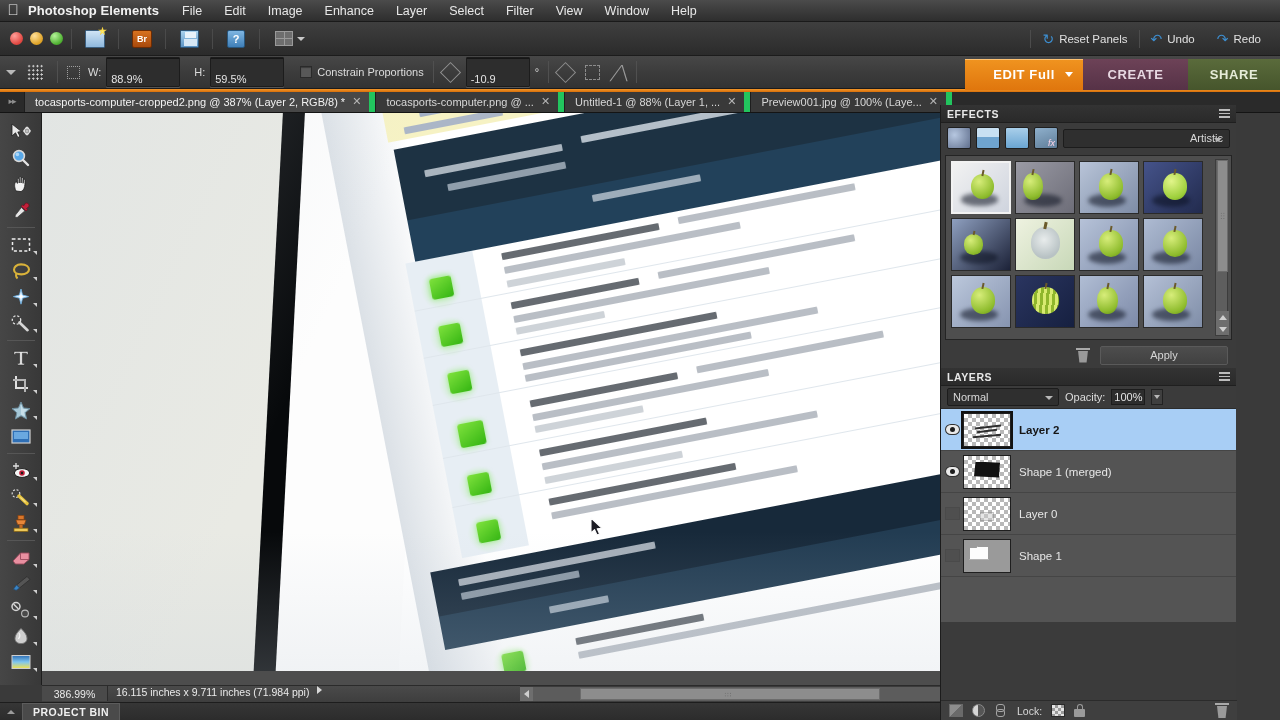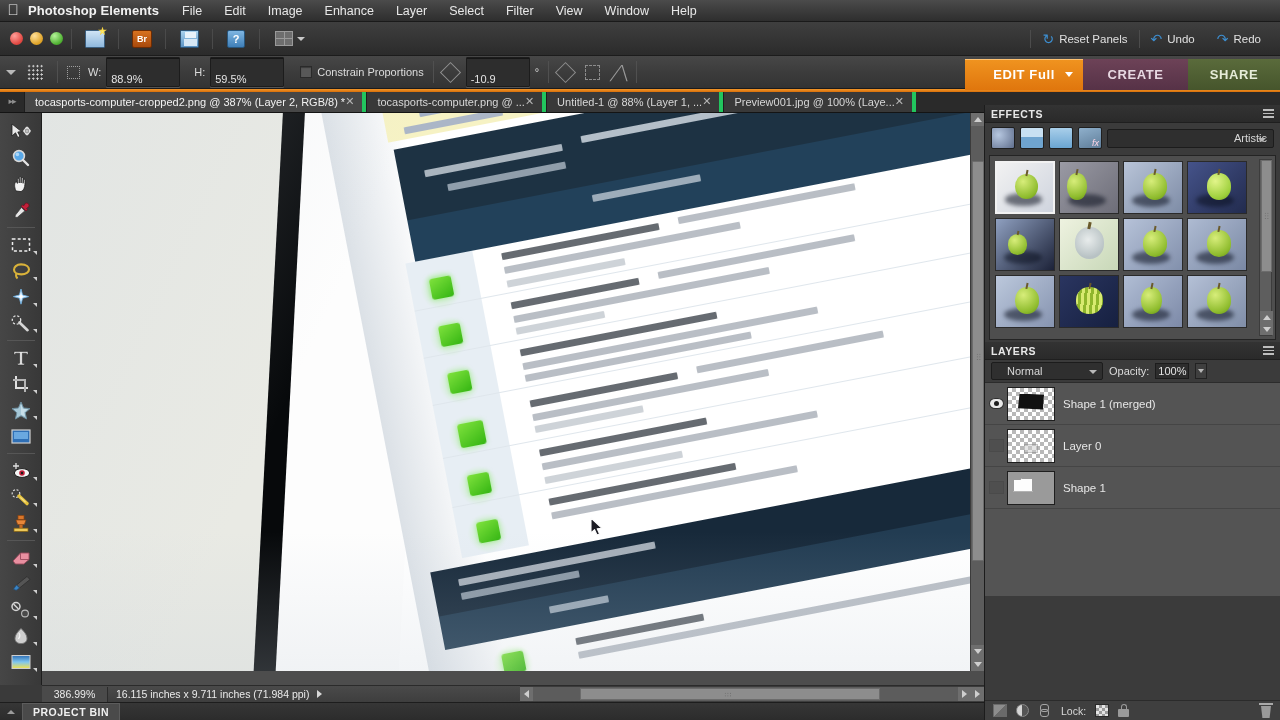--- a/index.html
+++ b/index.html
@@ -104,22 +104,22 @@
   .mtab.share{background:linear-gradient(180deg,#5a6b3b,#46552c);color:#e6ecd8;min-width:92px;}
   .mtab .tcaret{width:0;height:0;border-left:4px solid transparent;border-right:4px solid transparent;
      border-top:5px solid #fff; position:absolute; right:10px; top:13px;}
   .orangerule{position:absolute;left:0;top:89px;width:1280px;height:3px;
      background:linear-gradient(180deg,#f2962a,#d9700a);z-index:5;}
 
   
   .doctabs{position:absolute;left:0;top:90px;width:1280px;height:23px;
      background:#2a2a2a;border-bottom:1px solid #141414;display:flex;align-items:flex-end;}
   .tabgrip{width:24px;height:23px;display:flex;align-items:center;justify-content:center;color:#8f8f8f;font-size:9px;letter-spacing:-1px;}
-  .dtab{height:22px;display:flex;align-items:center;padding:0 8px 0 10px;
-     background:#393939;border-left:1px solid #1e1e1e;border-right:4px solid #22c55e;
+  .dtab{height:22px;display:flex;align-items:center;gap:7px;padding:0 8px 0 10px;
+     background:#393939;border-left:1px solid #1e1e1e;border-right:6px solid #22c55e;
      border-top:1px solid #4a4a4a;color:#d7d7d7;font-size:11px;white-space:nowrap;cursor:default;}
   .dtab.active{background:#474747;color:#f2f2f2;}
   .dtab .x{color:#b5b5b5;font-size:11px;}
 
   
   .toolbox{position:absolute;left:0;top:113px;width:42px;height:572px;
      background:linear-gradient(90deg,#464646,#3e3e3e 60%,#383838);
      border-right:1px solid #1d1d1d;padding-top:6px;}
   .tool{width:42px;height:26px;display:flex;align-items:center;justify-content:center;position:relative;cursor:default;}
   .tool svg{display:block;}
@@ -172,21 +172,21 @@
   .vthumb{position:absolute;left:1px;top:48px;width:12px;height:400px;background:#8d8d8d;border:1px solid #6c6c6c;border-radius:1px;}
   .vthumb:after{content:"";position:absolute;left:3px;top:48%;width:6px;height:7px;
      background-image:radial-gradient(circle,#6a6a6a 0.7px,transparent 0.8px);background-size:2.6px 2.6px;}
   .vsb-btn{position:absolute;left:0;width:14px;height:13px;display:flex;align-items:center;justify-content:center;background:#6e6e6e;}
   .sarrow{width:0;height:0;border-left:4px solid transparent;border-right:4px solid transparent;}
   .sarrow.up{border-bottom:5px solid #cfcfcf;}
   .sarrow.dn{border-top:5px solid #cfcfcf;}
 
   .statusbar{position:absolute;left:42px;top:685px;width:942px;height:17px;
      background:linear-gradient(180deg,#4a4a4a,#3e3e3e);border-top:1px solid #2b2b2b;
-     display:flex;align-items:center;}
+     display:flex;align-items:flex-start;}
   .sb-zoom{width:66px;height:15px;background:#4a4a4a;border-right:1px solid #2c2c2c;
      color:#eaeaea;font-size:10.5px;display:flex;align-items:center;justify-content:center;}
   .sb-dims{color:#eaeaea;font-size:10.5px;padding:0 8px;}
   .sb-tri{width:0;height:0;border-top:4px solid transparent;border-bottom:4px solid transparent;border-left:5px solid #d8d8d8;}
   .hscroll{position:absolute;left:520px;top:686px;width:464px;height:15px;background:#5c5c5c;border-top:1px solid #3b3b3b;}
   .hthumb{position:absolute;left:60px;top:1px;width:300px;height:12px;background:#8d8d8d;border:1px solid #6c6c6c;}
   .hthumb:after{content:"";position:absolute;left:48%;top:3px;width:8px;height:6px;
      background-image:radial-gradient(circle,#6a6a6a 0.7px,transparent 0.8px);background-size:2.6px 2.6px;}
   .hsb-btn{position:absolute;top:0;width:13px;height:14px;display:flex;align-items:center;justify-content:center;background:#6e6e6e;}
   .sarrow.lf{border-top:4px solid transparent;border-bottom:4px solid transparent;border-right:5px solid #cfcfcf;border-left:none;}
@@ -195,21 +195,21 @@
   
   .projectbin{position:absolute;left:0;top:702px;width:984px;height:18px;
      background:linear-gradient(180deg,#363636,#2c2c2c);border-top:1px solid #1d1d1d;display:flex;align-items:center;}
   .pb-grip{width:22px;height:18px;display:flex;flex-direction:column;align-items:center;justify-content:center;gap:1px;}
   .pb-grip .g1{width:0;height:0;border-left:4px solid transparent;border-right:4px solid transparent;border-bottom:4px solid #9b9b9b;}
   .pb-tab{height:17px;background:#4a4a4a;border:1px solid #5c5c5c;border-bottom:none;
      color:#f0f0f0;font-size:10.5px;font-weight:bold;letter-spacing:.5px;
      display:flex;align-items:center;padding:0 10px;}
 
   
-  .rightpanel{position:absolute;left:984px;top:105px;width:296px;height:615px;
+  .rightpanel{position:absolute;left:940px;top:105px;width:296px;height:615px;
      background:#3b3b3b;border-left:1px solid #1c1c1c;}
   .panelhead{height:18px;background:linear-gradient(180deg,#333,#2a2a2a);
      display:flex;align-items:center;padding:0 6px;border-bottom:1px solid #1f1f1f;}
   .panelhead .ph-title{font-size:10.5px;font-weight:bold;color:#e8e8e8;letter-spacing:.6px;}
   .panelhead .ph-menu{margin-left:auto;display:flex;flex-direction:column;gap:2px;}
   .phm-line{width:11px;height:1.5px;background:#bdbdbd;}
 
   .eff-toolrow{height:30px;background:#3b3b3b;display:flex;align-items:center;gap:5px;padding:3px 6px;}
   .eff-cat{width:24px;height:22px;border:1px solid #1f1f1f;border-radius:2px;}
   .eff-cat.c1{background:radial-gradient(circle at 30% 35%,#b6c7e0,#5f6e8c),
@@ -242,21 +242,21 @@
   .trash-ico .lid{position:absolute;left:0;top:0;width:14px;height:2px;background:#a9a9a9;}
   .trash-ico .can{position:absolute;left:2px;top:3px;width:10px;height:12px;background:#9a9a9a;
      clip-path:polygon(0 0,100% 0,86% 100%,14% 100%);}
   .apply-btn{width:128px;height:19px;background:linear-gradient(180deg,#4d4d4d,#414141);
      border:1px solid #5a5a5a;border-radius:2px;color:#d6d6d6;font-size:11px;
      display:flex;align-items:center;justify-content:center;}
 
   
   .lay-opts{height:22px;background:#3b3b3b;display:flex;align-items:center;gap:6px;padding:0 6px;}
   .blend-select{width:112px;height:18px;background:#2f2f2f;border:1px solid #1c1c1c;border-radius:2px;
-     color:#d8d8d8;font-size:11px;display:flex;align-items:center;padding:0 15px;position:relative;}
+     color:#d8d8d8;font-size:11px;display:flex;align-items:center;padding:0 5px;position:relative;}
   .blend-select .sc{position:absolute;right:5px;top:7px;width:0;height:0;
      border-left:4px solid transparent;border-right:4px solid transparent;border-top:4px solid #b8b8b8;}
   .op-lbl{font-size:11px;color:#dcdcdc;}
   .op-input{width:34px;height:16px;background:#2d2d2d;border:1px solid #1c1c1c;color:#e4e4e4;
      font-size:11px;display:flex;align-items:center;justify-content:center;}
   .op-step{width:12px;height:16px;background:#3f3f3f;border:1px solid #222;display:flex;align-items:center;justify-content:center;}
   .op-step .sc{width:0;height:0;border-left:3px solid transparent;border-right:3px solid transparent;border-top:4px solid #b8b8b8;}
 
   .layerlist{position:relative;background:#545454;border-top:1px solid #2c2c2c;height:214px;overflow:hidden;}
   .layerrow{height:42px;display:flex;align-items:center;border-bottom:1px solid #454545;position:relative;}
@@ -802,20 +802,29 @@
         <div class="eff-thumb"></div>
         <div class="eff-sbtn" style="bottom:12px">
             <span class="sarrow up"></span>
           </div>
         <div class="eff-sbtn" style="bottom:0">
             <span class="sarrow dn"></span>
           </div>
       </div>
     </div>
 
+    <div class="eff-footer">
+      <div class="trash-ico">
+          <span class="lid"></span>
+          <span class="can"></span>
+        </div>
+      <div class="apply-btn">
+        <span>Apply</span>
+      </div>
+    </div>
 
     <div class="panelhead">
       <span class="ph-title">LAYERS</span>
       <span class="ph-menu">
         <i class="phm-line"></i>
           <i class="phm-line"></i>
           <i class="phm-line"></i>
       </span>
     </div>
 
@@ -826,20 +835,35 @@
       </div>
       <span class="op-lbl">Opacity:</span>
       <span class="op-input">100%</span>
       <span class="op-step">
           <span class="sc"></span>
         </span>
     </div>
 
     <div class="layerlist">
 
+      <div class="layerrow sel">
+        <div class="eyecell">
+          <div class="eye">
+              <div class="pupil"></div>
+            </div>
+        </div>
+        <div class="thumbcell selected">
+          <div class="th-lines">
+            <i style="left:2px;top:0;width:26px;transform:rotate(-7deg)"></i>
+            <i style="left:4px;top:4px;width:20px;transform:rotate(-7deg)"></i>
+            <i style="left:0px;top:9px;width:28px;transform:rotate(-5deg)"></i>
+          </div>
+        </div>
+        <div class="lname">Layer 2</div>
+      </div>
 
       <div class="layerrow">
         <div class="eyecell">
           <div class="eye">
               <div class="pupil"></div>
             </div>
         </div>
         <div class="thumbcell">
           <div class="th-black"></div>
         </div>

